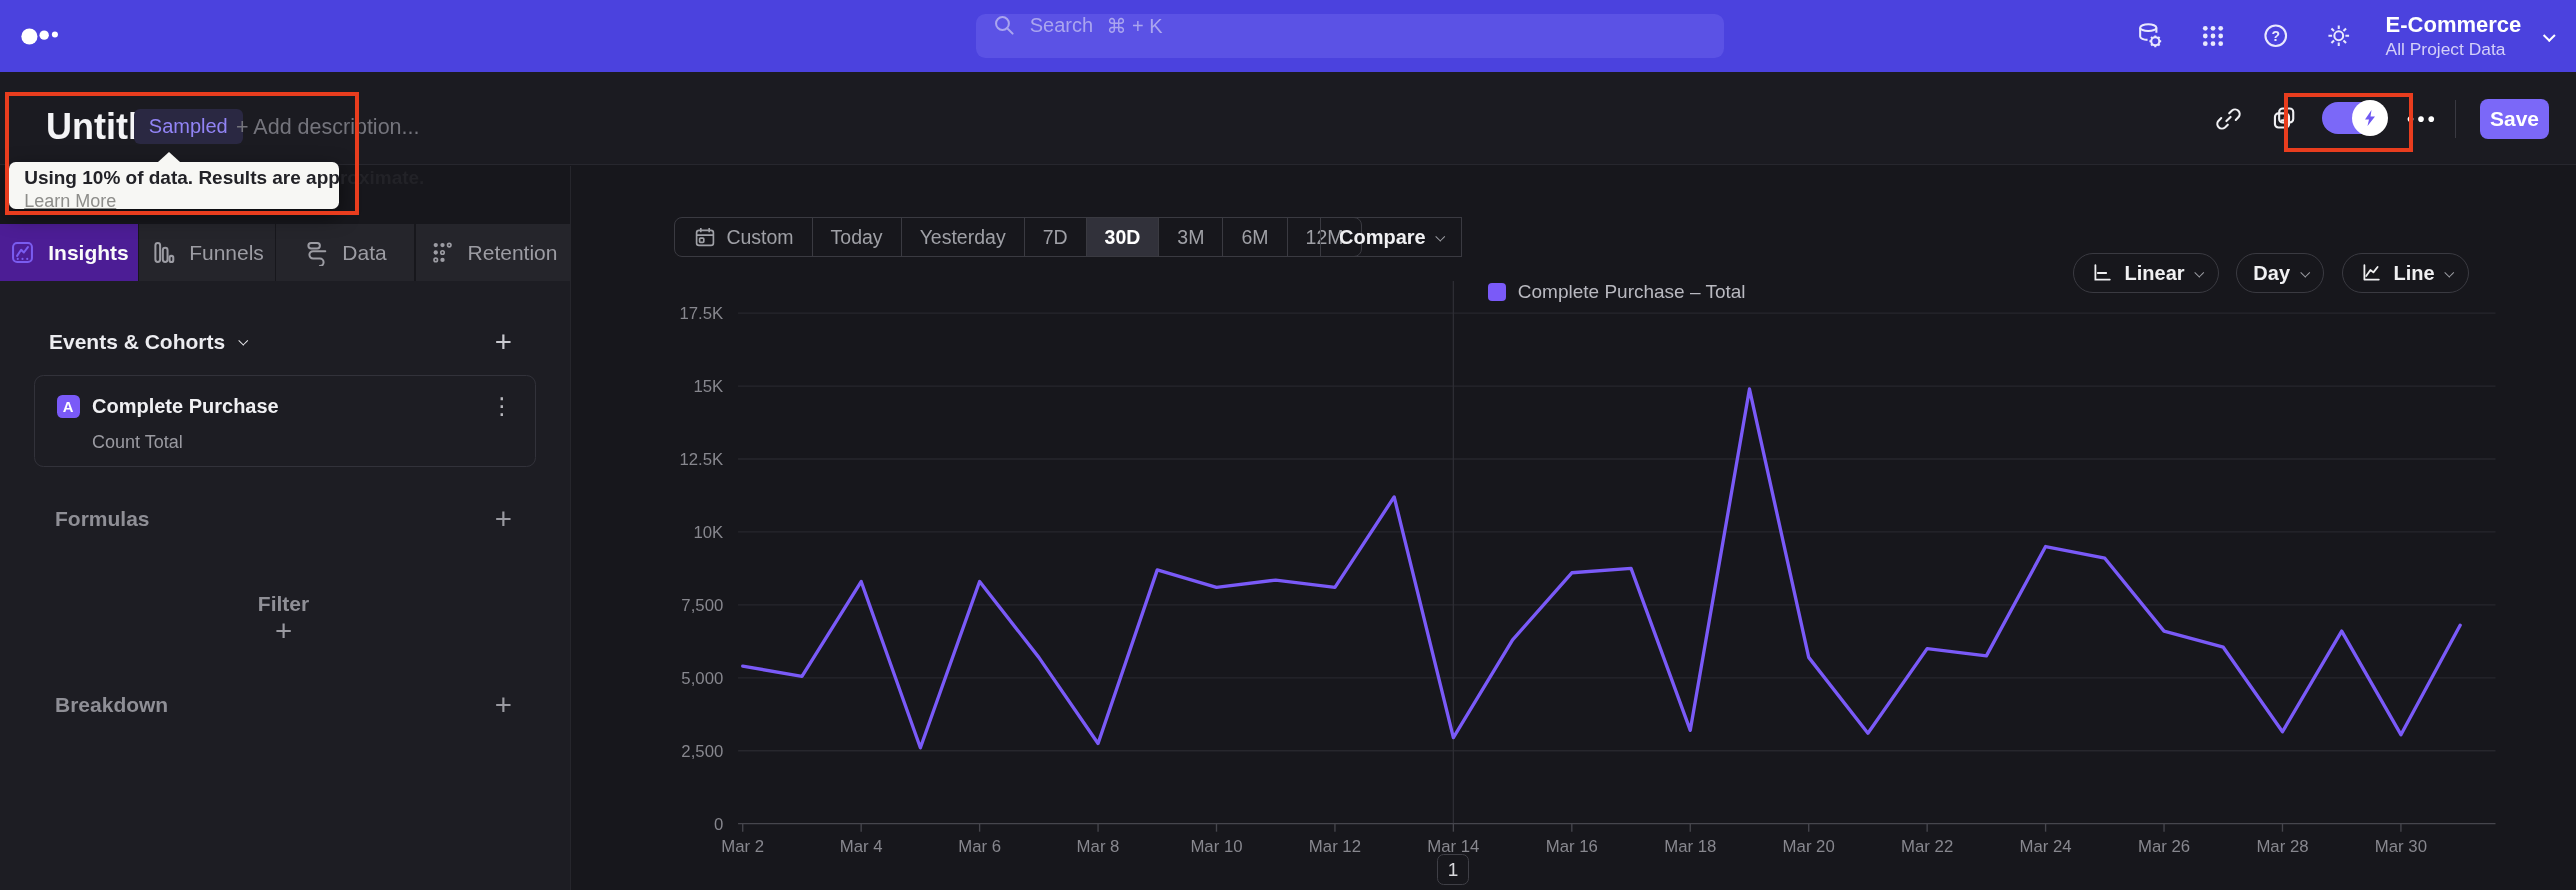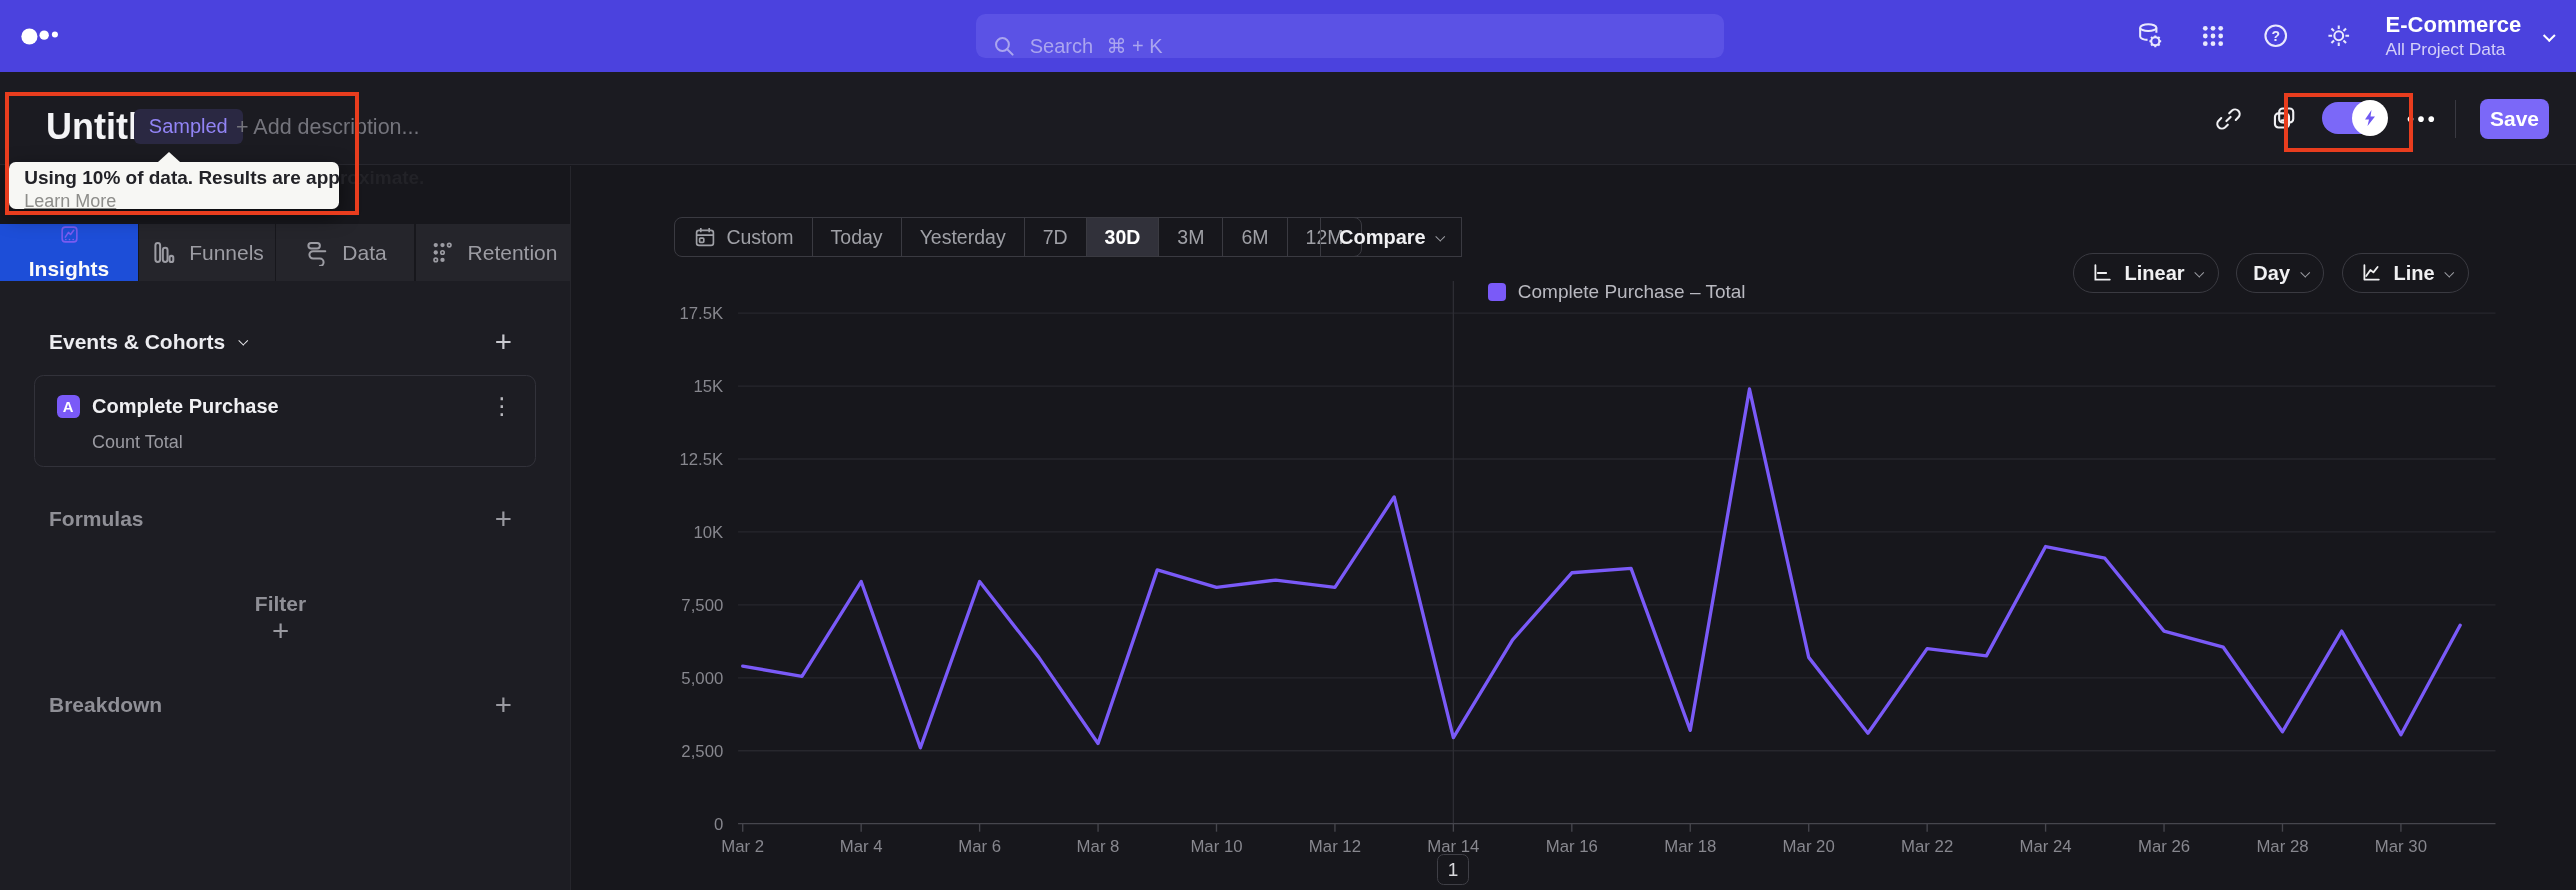--- a/index.html
+++ b/index.html
@@ -8,21 +8,21 @@
   #app { position:relative; width:2576px; height:890px; background:#17171c; overflow:hidden; }
 
   
   #nav { position:absolute; left:0; top:0; width:2576px; height:72px; background:#4b42de; display:flex; align-items:center; }
   #logo { position:absolute; left:20px; top:0; height:72px; width:47px; display:flex; align-items:center; }
   #logo svg { display:block; }
   .nav-items { position:absolute; left:105px; top:0; height:72px; display:flex; align-items:center; gap:44px; }
   .nav-item { color:#eceafe; font-size:21px; font-weight:500; display:flex; align-items:center; gap:10.7px; cursor:pointer; }
   .chev { width:8.7px; height:8.7px; border-right:2px solid currentColor; border-bottom:2px solid currentColor; transform:rotate(45deg) translateY(-1.3px); display:inline-block; }
   .chev-sm { width:6.7px; height:6.7px; border-width:1.7px; }
-  #search { position:absolute; left:976px; top:14px; width:748px; height:44px; background:#5b52e5; border-radius:9.4px; display:flex; align-items:flex-end; padding:0 17.4px; gap:13.4px; }
+  #search { position:absolute; left:976px; top:14px; width:748px; height:44px; background:#5b52e5; border-radius:9.4px; display:flex; align-items:flex-start; padding:0 17.4px; gap:13.4px; }
   #search .ph { color:#aaa5ef; font-size:20px; }
   #nav-right { position:absolute; right:0; top:0; height:72px; display:flex; align-items:center; }
   .nav-ic { width:31px; height:31px; color:#e9e8fd; display:flex; align-items:center; justify-content:center; cursor:pointer; }
   #project { display:flex; align-items:center; gap:23px; margin-left:31px; margin-right:23px; cursor:pointer; }
   #project .pn { color:#ffffff; font-size:22px; font-weight:700; line-height:1.15; }
   #project .ps { color:#d4d0f8; font-size:17.4px; margin-top:2.7px; }
   #project .chev { color:#fff; }
 
   
   #titlebar { position:absolute; left:0; top:72px; width:2576px; height:93px; background:#1b1b21; border-bottom:1.3px solid #27272e; }
@@ -45,31 +45,31 @@
   #tooltip { position:absolute; left:9.4px; top:162px; width:330px; height:47px; background:#f7f7f4; border-radius:6.7px; padding:5.4px 14.8px 0 14.8px; z-index:29; box-shadow:0 6.7px 19px rgba(0,0,0,.5); }
   #tooltip .arrow { position:absolute; left:149px; top:-10px; width:0; height:0; border-left:11.4px solid transparent; border-right:11.4px solid transparent; border-bottom:10.7px solid #f7f7f4; }
   #tooltip .l1 { color:#222227; font-size:19px; font-weight:700; white-space:nowrap; }
   #tooltip .l2 { color:#8d8d8a; font-size:18px; text-decoration:underline; margin-top:1.3px; display:inline-block; cursor:pointer; }
 
   
   #workspace { position:absolute; left:0; top:166px; width:2576px; height:725px; }
   #left-panel { position:absolute; left:0; top:0; width:571px; height:725px; background:#17171c; border-right:1.3px solid #26262c; }
   #panel-body { position:absolute; left:0; top:115px; width:570px; bottom:0; background:#1d1d23; }
   .tab { position:absolute; top:58px; height:57px; display:flex; align-items:center; justify-content:center; gap:12px; font-size:21px; color:#9c9ca3; cursor:pointer; background:#25252b; }
-  .tab.active { background:#1d4ed8; color:#fafafa; font-weight:600;flex-direction:column; }
+  .tab.active { background:#4c1d95; color:#fafafa; font-weight:600; }
   #tab-insights { left:0; width:138px; }
   #tab-funnels { left:139px; width:136px; }
   #tab-flows { left:276px; width:138px; }
   #tab-retention { left:416px; width:154px; }
 
   .builder-head { position:absolute; left:49px; right:58px; display:flex; align-items:center; justify-content:space-between; }
   #events-head { top:156px; height:39px; }
   #events-head .lbl { color:#ececf0; font-size:21px; font-weight:700; display:flex; align-items:center; gap:13.4px; cursor:pointer; }
   .plus { color:#c9c9cf; font-size:29.5px; font-weight:400; line-height:1; cursor:pointer; }
-  .section-row { position:absolute; left:49px; right:58px; height:40px; display:flex; align-items:center; justify-content:space-between; }
+  .section-row { position:absolute; left:55px; right:58px; height:40px; display:flex; align-items:center; justify-content:space-between; }
   .section-row .lbl { color:#8f8f96; font-size:21px; font-weight:600; }
   .section-row .plus { color:#9a9aa1; }
   #row-formulas { top:333px; }
   #row-filter { top:426px;flex-direction:column; }
   #row-breakdown { top:519px; }
 
   #event-card { position:absolute; left:34px; top:209px; width:502px; height:92px; border:1.3px solid #32323a; border-radius:9.4px; cursor:pointer; }
   #event-card .badge { position:absolute; left:21.5px; top:19px; width:23px; height:23px; background:#7a5af8; border-radius:5.4px; color:#fff; font-size:14.8px; font-weight:700; display:flex; align-items:center; justify-content:center; }
   #event-card .name { position:absolute; left:57px; top:30px; transform:translateY(-50%); color:#f0f0f3; font-size:20px; font-weight:600; }
   #event-card .kebab { position:absolute; right:21.5px; top:30px; transform:translateY(-50%); color:#b9b9bf; font-size:23px; cursor:pointer; }

